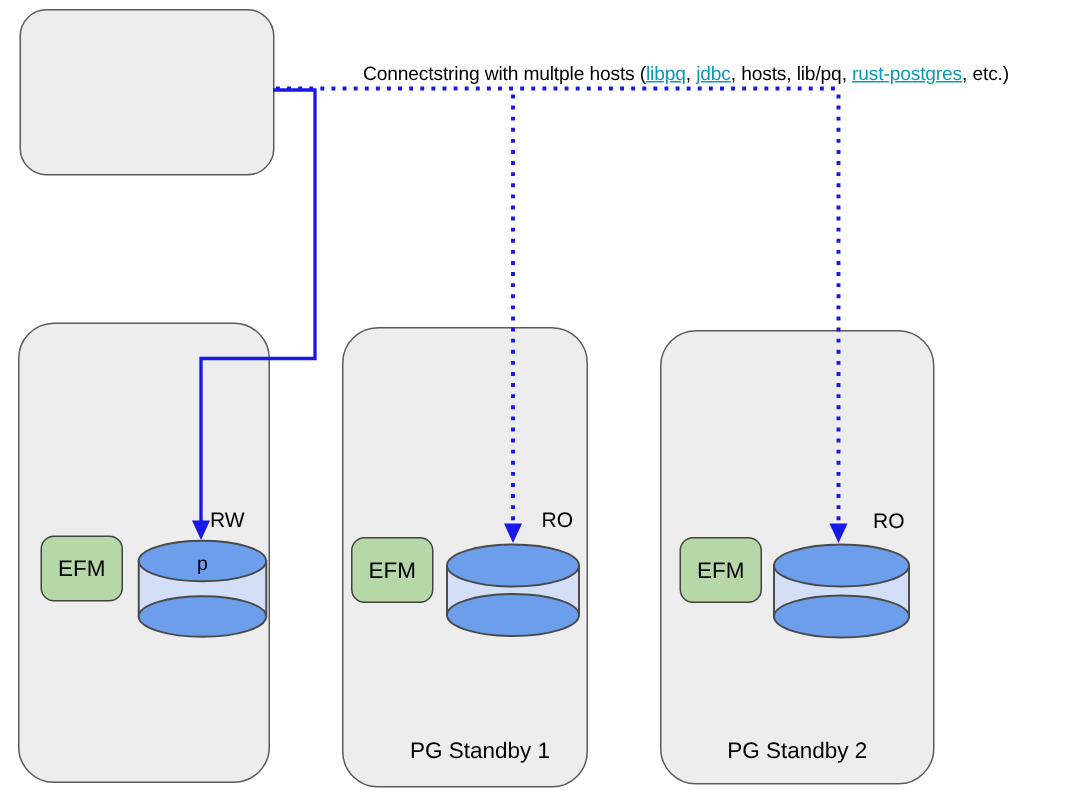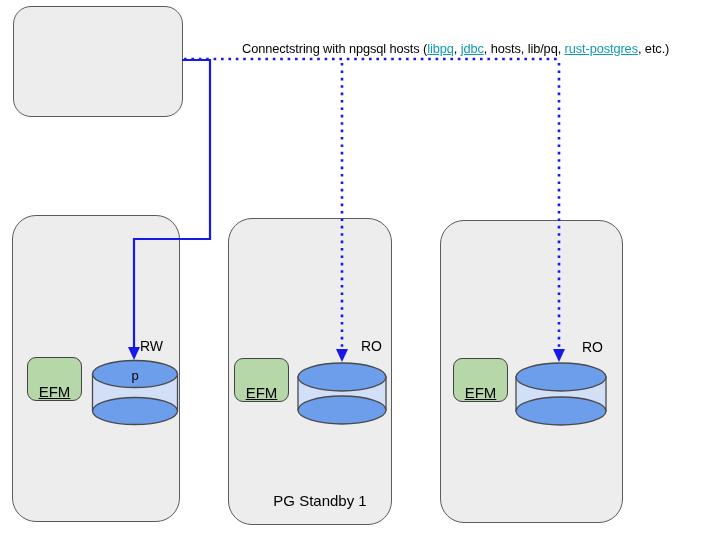--- a/index.html
+++ b/index.html
@@ -13,21 +13,21 @@
   }
   .app-box { left:13px; top:6px; width:170px; height:111px; border-radius:18px; }
   .node-box { border-radius:24px; }
   .overlay { position:absolute; left:0; top:0; z-index:2; }
   .lbl { position:absolute; z-index:3; white-space:nowrap; }
   .app-label { left:13px; top:85px; width:170px; text-align:center; font-size:15px; }
   .node-label { text-align:center; font-size:15px; }
   .efm {
     position:absolute; z-index:3; width:55px; height:44px; box-sizing:border-box;
     background:#b6d7a8; border:1.5px solid #434343; border-radius:9px;
-    display:flex; align-items:flex-end; justify-content:center; font-size:15px;text-decoration:underline;
+    display:flex; align-items:center; justify-content:center; font-size:15px;
   }
   .access { font-size:14px; }
   .db-letter { font-size:13px; text-align:center; }
   .connectstring {
     position:absolute; left:242px; top:41px; z-index:3;
     font-size:12.8px; white-space:nowrap; letter-spacing:-0.1px;
   }
   .link { color:#109ab2; text-decoration:underline; cursor:pointer; }
 </style>
 </head>
@@ -89,16 +89,17 @@
     <span>EFM</span>
   </div>
 
   <div class="lbl access" style="left:140px; top:338px;">RW</div>
   <div class="lbl access" style="left:361px; top:338px;">RO</div>
   <div class="lbl access" style="left:582px; top:339px;">RO</div>
 
   <div class="lbl db-letter" style="left:120px; top:368px; width:30px;">p</div>
 
   <div class="lbl node-label" style="left:228px; top:492px; width:184px;">PG Standby 1</div>
+  <div class="lbl node-label" style="left:440px; top:492px; width:183px;">PG Standby 2</div>
 
-  <div class="connectstring"><span>Connectstring with npgsql hosts (</span><span class="link">libpq</span><span>, </span><span class="link">jdbc</span><span>, hosts, lib/pq, </span><span class="link">rust-postgres</span><span>, etc.)</span></div>
+  <div class="connectstring"><span>Connectstring with multple hosts (</span><span class="link">libpq</span><span>, </span><span class="link">jdbc</span><span>, hosts, lib/pq, </span><span class="link">rust-postgres</span><span>, etc.)</span></div>
 
 </div>
 
 </body></html>

